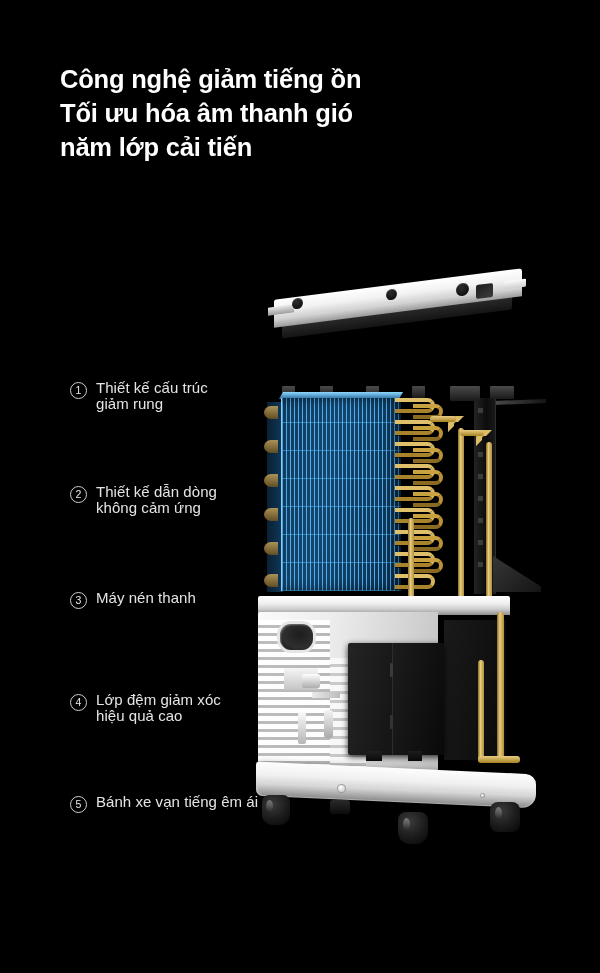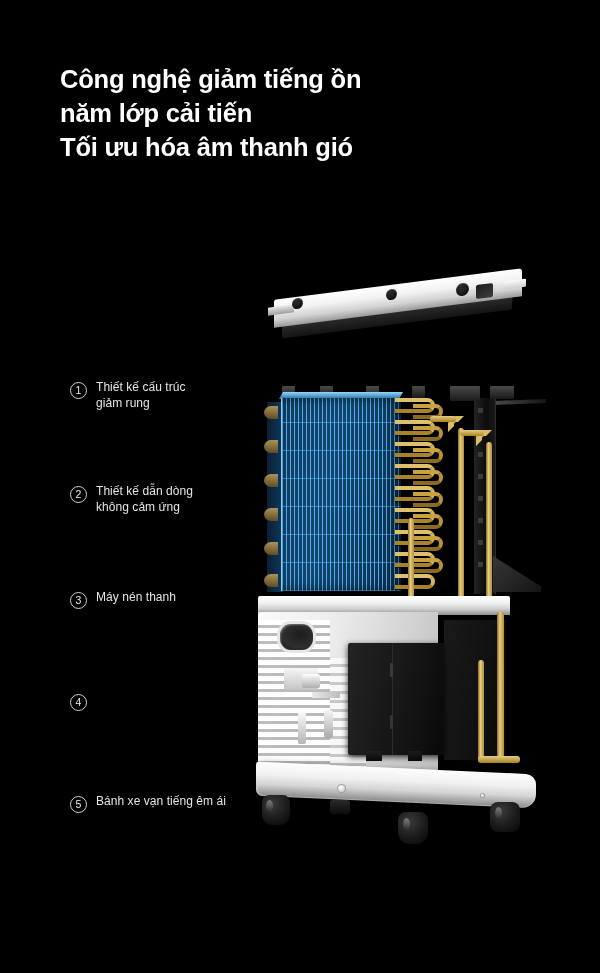--- a/index.html
+++ b/index.html
@@ -62,21 +62,21 @@
     border: 1px solid #cfcfcf;
     border-radius: 50%;
     font-size: 10.5px;
     line-height: 15px;
     text-align: center;
     color: #e9e9e9;
     margin-top: 2px;
     font-weight: 400;
   }
   .feature-text {
-    font-size: 12px;
+    font-size: 15px;
     line-height: 15.5px;
     color: #e4e4e4;
     font-weight: 400;
     letter-spacing: 0.05px;
   }
 
   
   .product {
     position: absolute;
     left: 0;
@@ -356,22 +356,22 @@
     position: absolute; left: 330px; top: 800px; width: 20px; height: 14px;
     background: linear-gradient(180deg,#2a2a2a,#0b0b0b);
     border-radius: 3px;
   }
 </style>
 </head>
 <body>
 
 <div class="heading">
   <span class="heading-line">Công nghệ giảm tiếng ồn</span>
+  <span class="heading-line">Tối ưu hóa âm thanh gió</span>
   <span class="heading-line">năm lớp cải tiến</span>
-  <span class="heading-line">Tối ưu hóa âm thanh gió</span>
 </div>
 
 <div class="product">
 
   <div class="top-panel">
     <div class="tp-shadow"></div>
     <div class="tp-slab"></div>
     <div class="tp-front"></div>
     <div class="tp-lip"></div>
     <div class="tp-hole h1"></div>
@@ -496,20 +496,21 @@
     <div class="feature-text">Thiết kế dẫn dòng<br>không cảm ứng</div>
   </div>
 
   <div class="feature-item" data-index="2">
     <div class="feature-num">3</div>
     <div class="feature-text">Máy nén thanh</div>
   </div>
 
   <div class="feature-item" data-index="3">
     <div class="feature-num">4</div>
+    <div class="feature-text">Lớp đệm giảm xóc<br>hiệu quả cao</div>
   </div>
 
   <div class="feature-item" data-index="4">
     <div class="feature-num">5</div>
     <div class="feature-text">Bánh xe vạn tiếng êm ái</div>
   </div>
 
 </div>
 
 </body></html>

